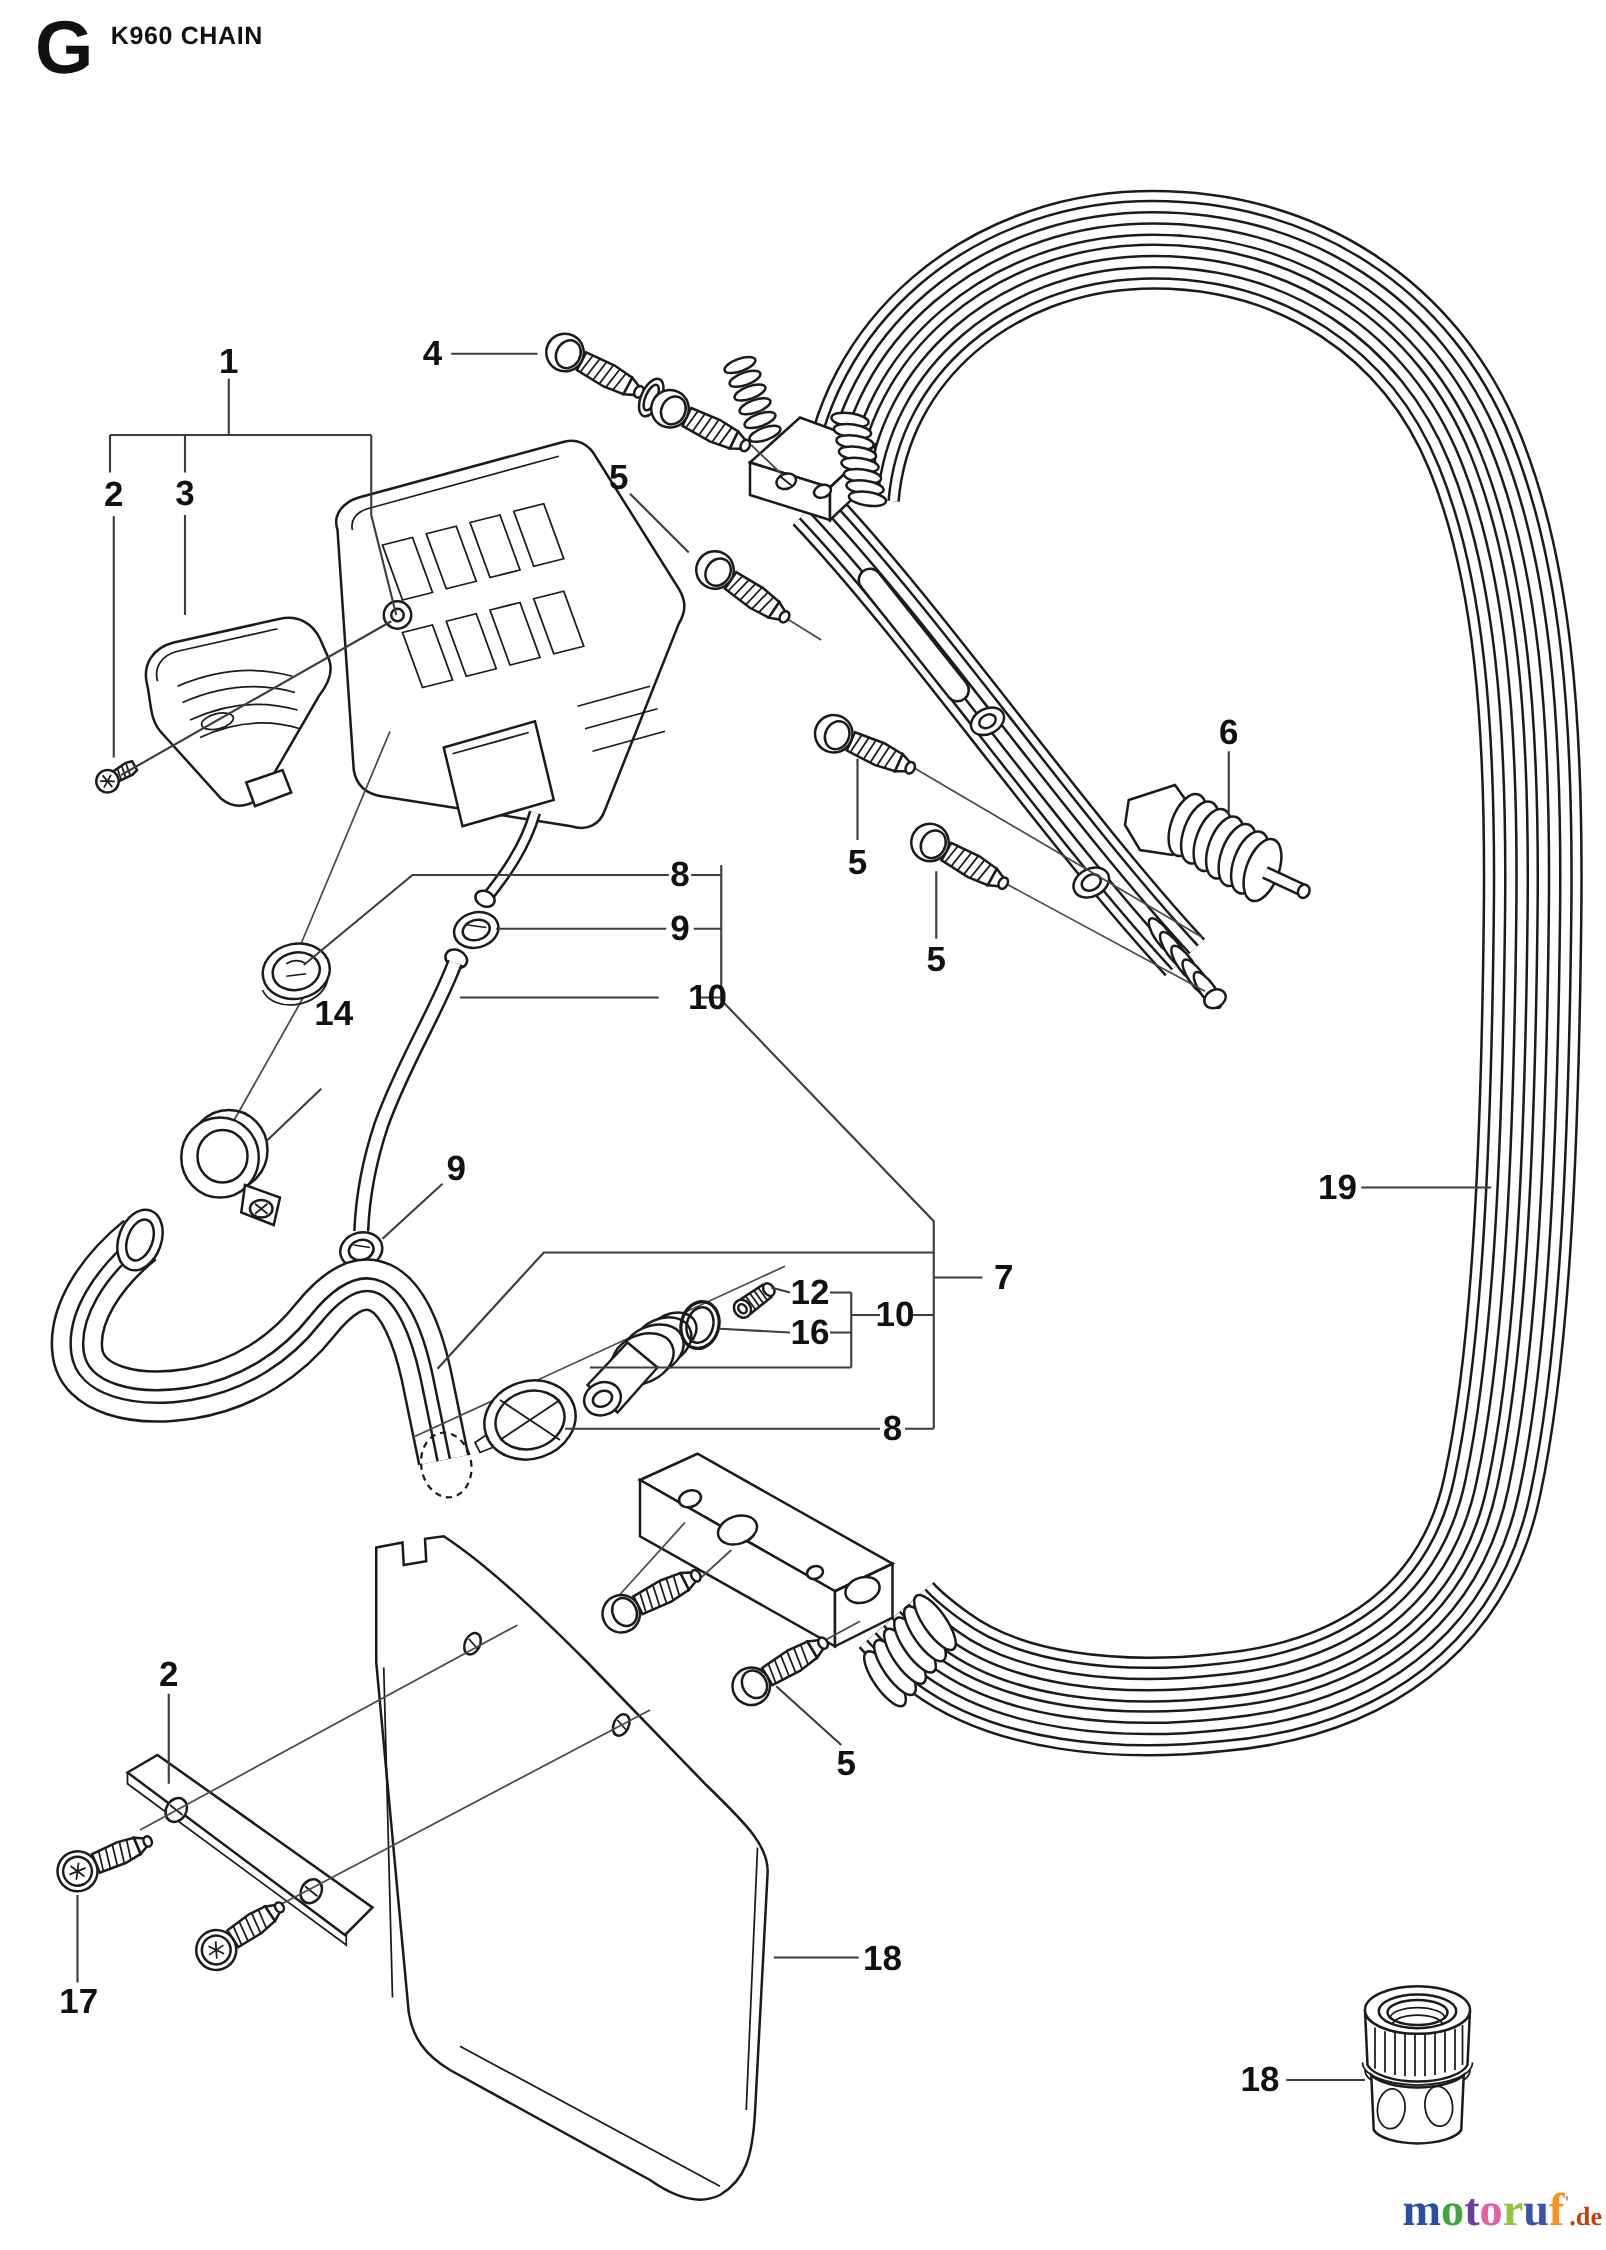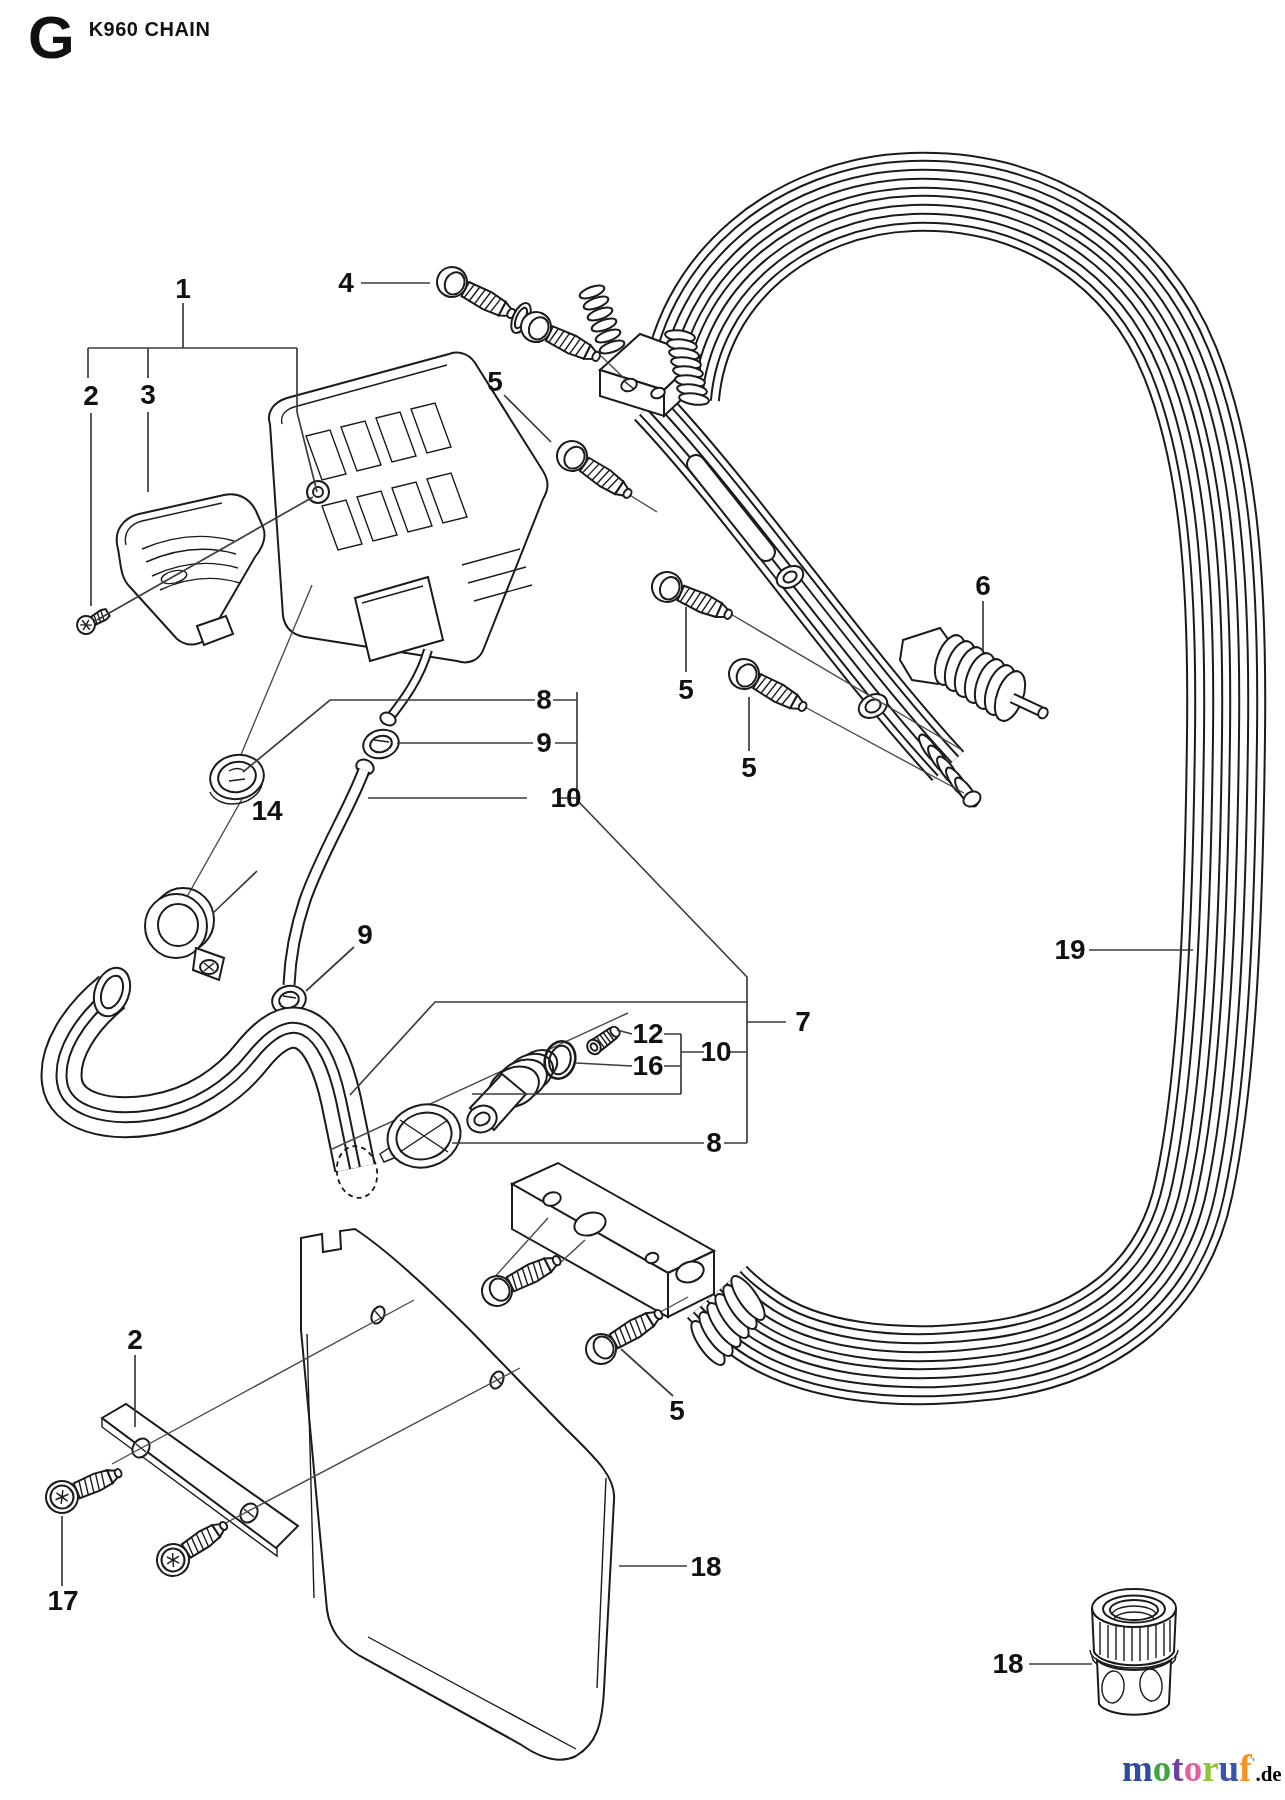--- a/index.html
+++ b/index.html
@@ -11,21 +11,21 @@
   svg{position:absolute;left:0;top:0;}
   .wf{fill:#ffffff;stroke:#1b1b1b;stroke-width:2;}
   .ln{fill:none;stroke:#1b1b1b;stroke-width:2;}
   .thin{fill:none;stroke:#1b1b1b;stroke-width:1.4;}
   .ldr{fill:none;stroke:#3d3d3d;stroke-width:1.7;}
   .axis{fill:none;stroke:#4a4a4a;stroke-width:1.4;}
   .callout{position:absolute;transform:translate(-50%,-50%);font-size:28px;font-weight:bold;
            color:#111;line-height:1;white-space:nowrap;cursor:pointer;}
   .wm{position:absolute;left:1122px;top:1750px;font-family:"Liberation Serif", serif;
       font-weight:bold;font-size:37px;line-height:1;letter-spacing:0px;cursor:pointer;}
-  .wm .wm-de{font-size:21px;color:#000000;font-weight:bold;}
+  .wm .wm-de{font-size:21px;color:#c2410c;font-weight:bold;}
   .wm .wm-tick{font-size:14px;color:#8a8a8a;vertical-align:super;}
 </style>
 </head>
 <body>
 
 <div class="stage">
 
   <div class="hdr">
     <span class="g-letter">G</span>
     <span class="page-title">K960 CHAIN</span>

